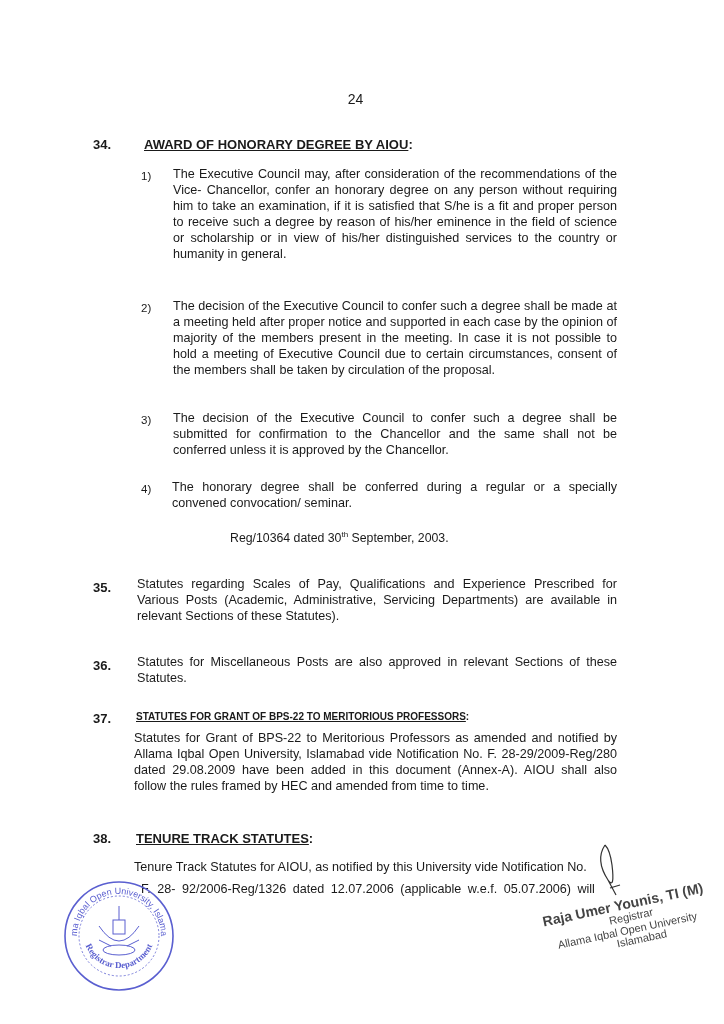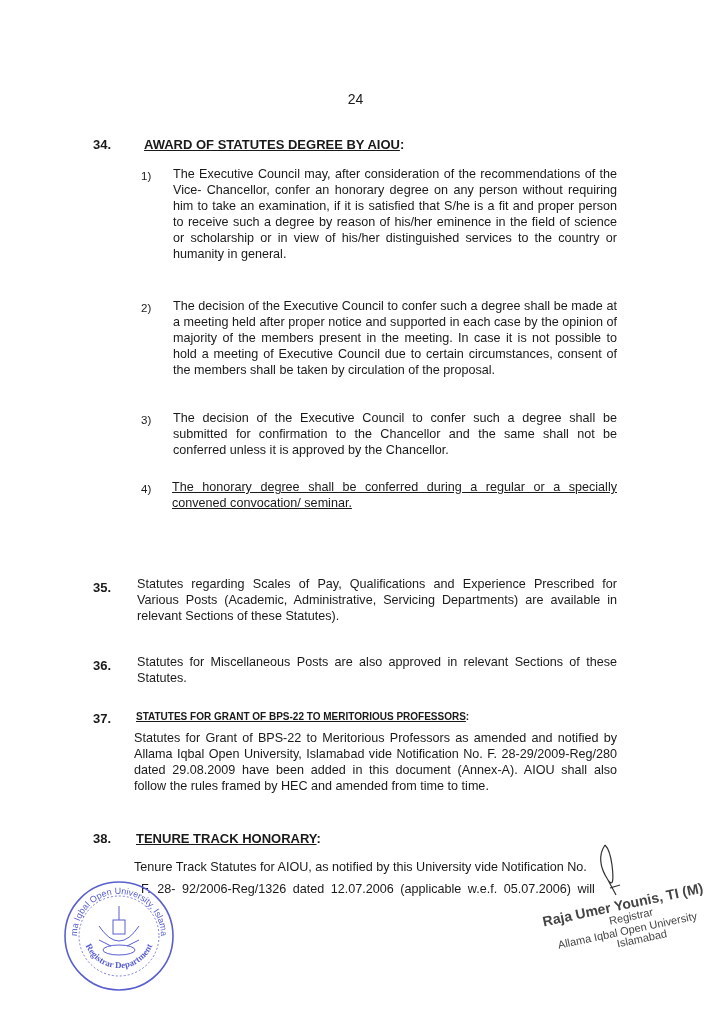--- a/index.html
+++ b/index.html
@@ -19,57 +19,58 @@
   .stamp { position: absolute; left: 63px; top: 880px; width: 112px; height: 112px; }
   .sig { position: absolute; left: 520px; top: 840px; width: 200px; height: 120px; }
 </style>
 </head>
 <body>
 
 <div class="page-num">24</div>
 
 <div class="sec" style="top:137px;">
   <span class="sec-num">34.</span>
-  <span class="sec-head"><u>AWARD OF STATUTES DEGREE BY AIOU</u><span>:</span></span>
+  <span class="sec-head"><u>AWARD OF HONORARY DEGREE BY AIOU</u><span>:</span></span>
 </div>
 
 <span class="item-num" style="top:170px;">1)</span>
 <div class="para" style="left:173px; top:166px; width:444px;">The Executive Council may, after consideration of the recommendations of the Vice- Chancellor, confer an honorary degree on any person without requiring him to take an examination, if it is satisfied that S/he is a fit and proper person to receive such a degree by reason of his/her eminence in the field of science or scholarship or in view of his/her distinguished services to the country or humanity in general.</div>
 
 <span class="item-num" style="top:302px;">2)</span>
 <div class="para" style="left:173px; top:298px; width:444px;">The decision of the Executive Council to confer such a degree shall be made at a meeting held after proper notice and supported in each case by the opinion of majority of the members present in the meeting. In case it is not possible to hold a meeting of Executive Council due to certain circumstances, consent of the members shall be taken by circulation of the proposal.</div>
 
 <span class="item-num" style="top:414px;">3)</span>
 <div class="para" style="left:173px; top:410px; width:444px;">The decision of the Executive Council to confer such a degree shall be submitted for confirmation to the Chancellor and the same shall not be conferred unless it is approved by the Chancellor.</div>
 
 <span class="item-num" style="top:483px;">4)</span>
-<div class="para" style="left:172px; top:479px; width:445px;text-decoration:underline;">The honorary degree shall be conferred during a regular or a specially convened convocation/ seminar.</div>
+<div class="para" style="left:172px; top:479px; width:445px;">The honorary degree shall be conferred during a regular or a specially convened convocation/ seminar.</div>
 
 <div class="note" style="top:524px;">
+  <span class="l2"><span>Reg/10364 dated 30</span><sup>th</sup><span> September, 2003.</span></span>
 </div>
 
 <div class="sec" style="top:580px;">
   <span class="sec-num">35.</span>
 </div>
 <div class="para" style="left:137px; top:576px; width:480px;">Statutes regarding Scales of Pay, Qualifications and Experience Prescribed for Various Posts (Academic, Administrative, Servicing Departments) are available in relevant Sections of these Statutes).</div>
 
 <div class="sec" style="top:658px;">
   <span class="sec-num">36.</span>
 </div>
 <div class="para" style="left:137px; top:654px; width:480px;">Statutes for Miscellaneous Posts are also approved in relevant Sections of these Statutes.</div>
 
 <div class="sec" style="top:711px;">
   <span class="sec-num">37.</span>
   <span class="sec-head" style="left:43px; font-size:10px;"><u>STATUTES FOR GRANT OF BPS-22 TO MERITORIOUS PROFESSORS</u><span>:</span></span>
 </div>
 <div class="para" style="left:134px; top:730px; width:483px;">Statutes for Grant of BPS-22 to Meritorious Professors as amended and notified by Allama Iqbal Open University, Islamabad vide Notification No. F. 28-29/2009-Reg/280 dated 29.08.2009 have been added in this document (Annex-A). AIOU shall also follow the rules framed by HEC and amended from time to time.</div>
 
 <div class="sec" style="top:831px;">
   <span class="sec-num">38.</span>
-  <span class="sec-head" style="left:43px;"><u>TENURE TRACK HONORARY</u><span>:</span></span>
+  <span class="sec-head" style="left:43px;"><u>TENURE TRACK STATUTES</u><span>:</span></span>
 </div>
 <div class="para" style="left:134px; top:859px; width:500px; white-space:nowrap;">Tenure Track Statutes for AIOU, as notified by this University vide Notification No.</div>
 <div class="para" style="left:141px; top:881px; width:470px; white-space:nowrap; word-spacing:3px;">F. 28- 92/2006-Reg/1326 dated 12.07.2006 (applicable w.e.f. 05.07.2006) will</div>
 
 <svg class="stamp" viewBox="0 0 112 112">
   <defs>
     <path id="stampTop" d="M 14 56 A 42 42 0 0 1 98 56"></path>
     <path id="stampBot" d="M 22 64 A 36 36 0 0 0 90 64"></path>
   </defs>
   <circle cx="56" cy="56" r="54" fill="none" stroke="#5a5fd0" stroke-width="1.6"></circle>

